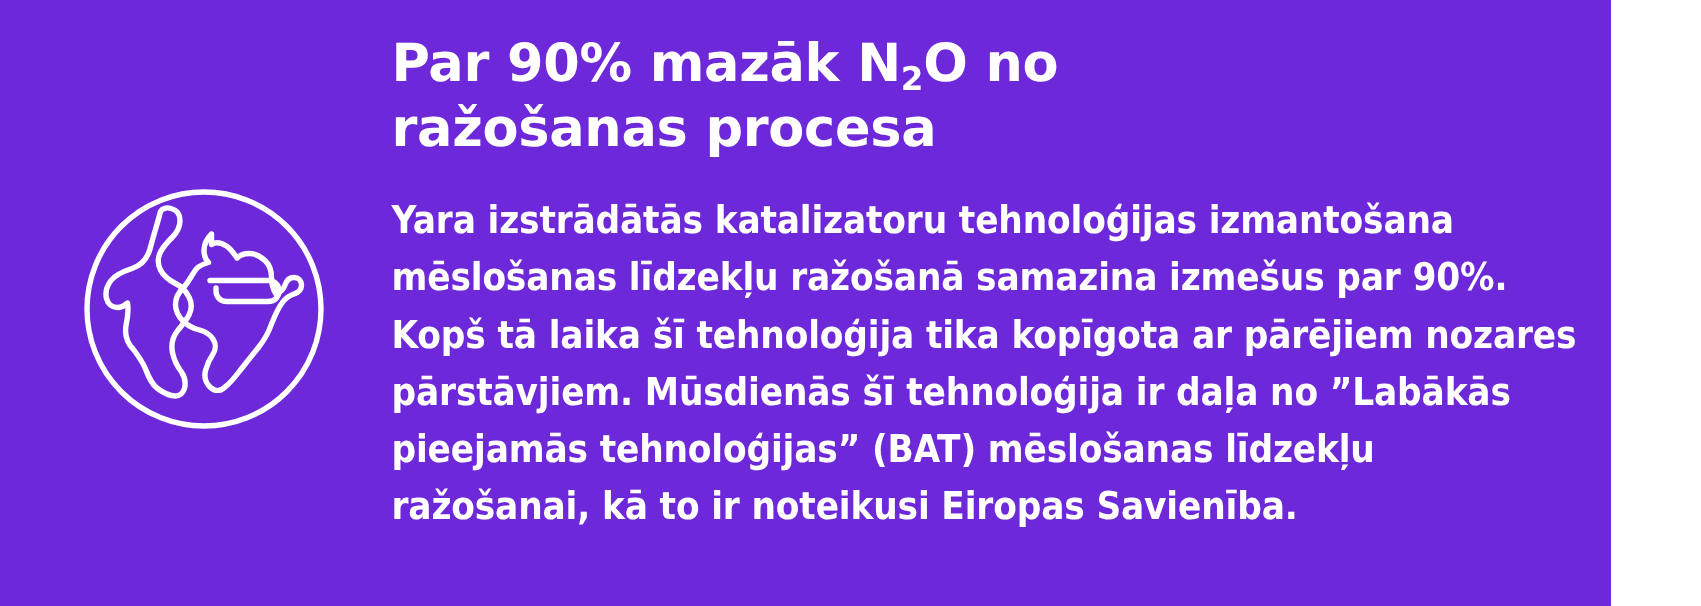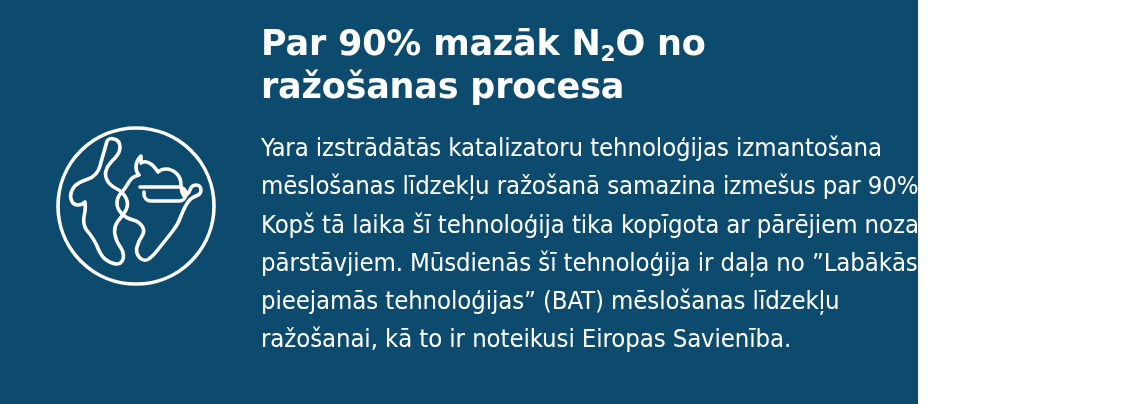--- a/index.html
+++ b/index.html
@@ -7,23 +7,23 @@
     padding: 0;
   }
   body {
     width: 1134px;
     height: 404px;
     overflow: hidden;
     font-family: "Liberation Sans", sans-serif;
   }
   .panel {
     position: relative;
-    width: 918px;
+    width: 1074px;
     height: 404px;
-    background: #0c4a6e;
+    background: #6d28d9;
     box-sizing: border-box;
   }
   .icon-wrap {
     position: absolute;
     left: 55px;
     top: 125px;
     width: 162px;
     height: 162px;
   }
   .icon-wrap svg {
@@ -51,21 +51,21 @@
     font-size: 0.62em;
     line-height: 0;
     vertical-align: -0.28em;
     font-weight: 700;
   }
   .body-copy {
     margin: 20px 0 0 0;
     color: #ffffff;
     font-family: "DejaVu Sans Condensed", "Liberation Sans Narrow", "Liberation Sans", sans-serif;
     font-size: 25.5px;
-    font-weight: 400;
+    font-weight: 700;
     line-height: 1.5;
     white-space: pre-line;
     letter-spacing: -0.1px;
   }
 </style>
 </head>
 <body>
 
 <div class="panel">
 

